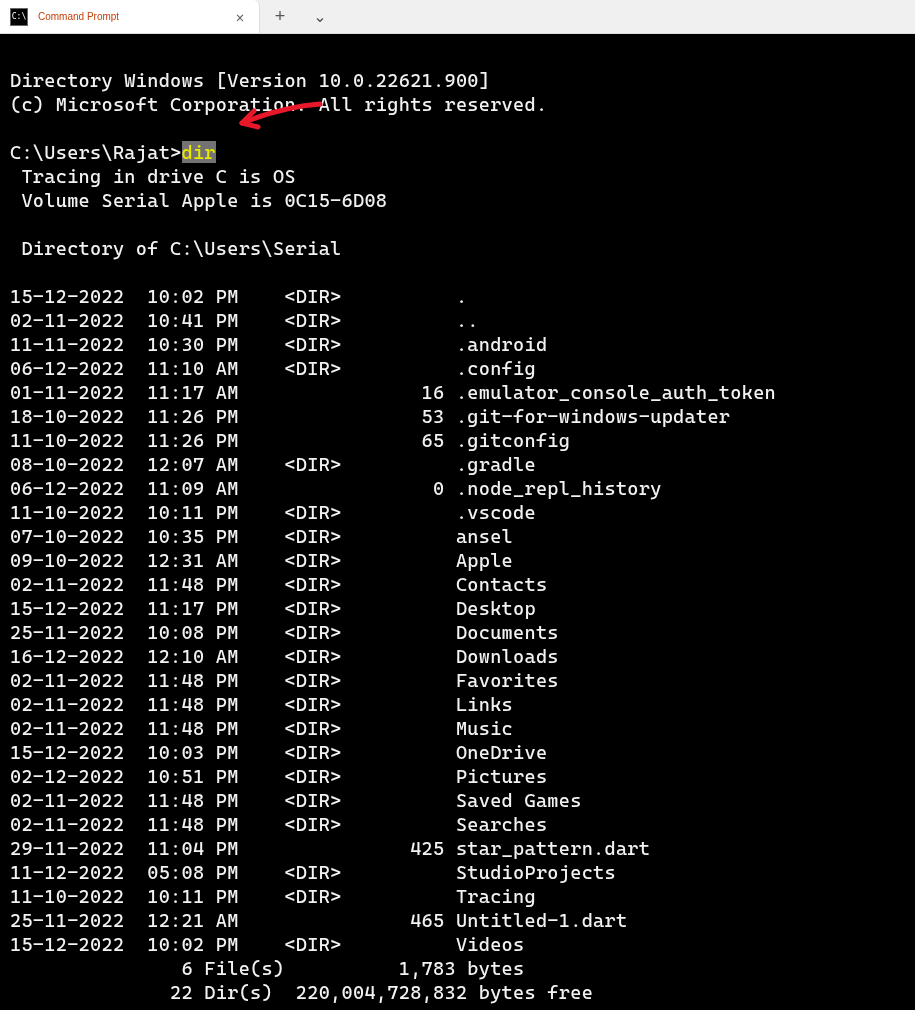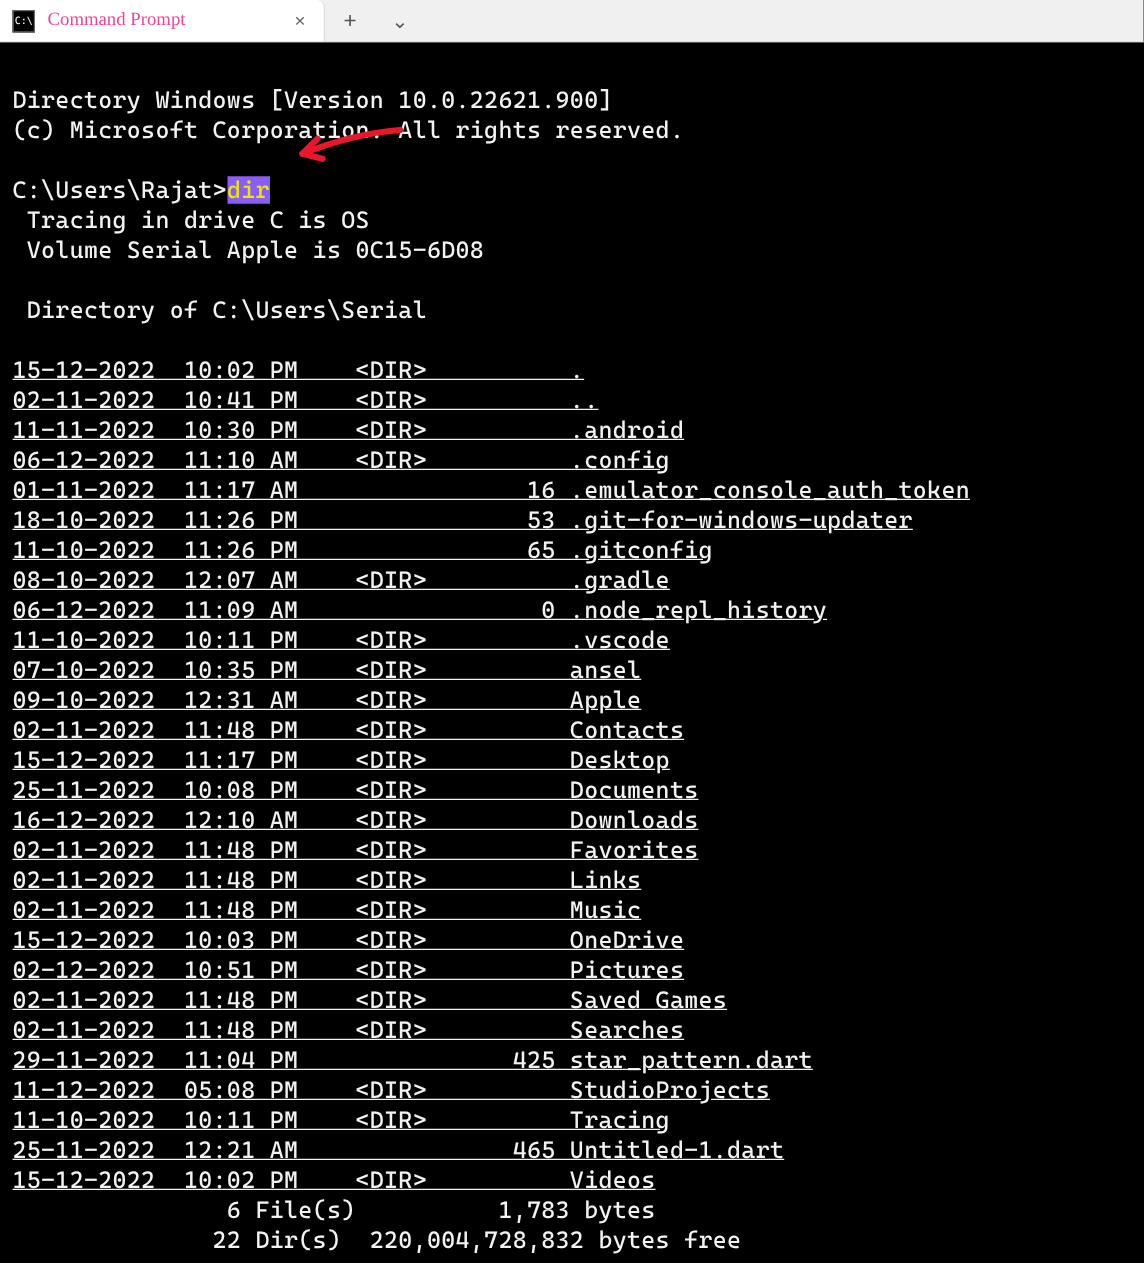--- a/index.html
+++ b/index.html
@@ -33,23 +33,23 @@
       background: #000;
       border: 1px solid #666;
       display: flex;
       align-items: center;
       justify-content: center;
       color: #fff;
       font-size: 8px;
       font-family: monospace;
     }
     .tab-title {
-      font-family: Liberation Serif, serif;
-      font-size: 15px;
-      color: #ec4899;
+      font-family: Liberation Sans, sans-serif;
+      font-size: 10px;
+      color: #c2410c;
       flex: 1;
     }
     .tab-close {
       width: 22px;
       height: 22px;
       display: flex;
       align-items: center;
       justify-content: center;
       color: #666;
       font-size: 14px;
@@ -76,21 +76,21 @@
       padding: 10px;
       font-size: 19px;
       line-height: 24px;
       white-space: pre;
       font-family: 'Cascadia Mono', Consolas, monospace;
       letter-spacing: 0.3px;
       position: relative;
     }
     .cmd-highlight {
       color: #e8e800;
-      background: #8b5cf6;
+      background: #737373;
     }
     .arrow-annotation {
       position: absolute;
       left: 232px;
       top: 65px;
       pointer-events: none;
     }
     .row { white-space: pre; }
   </style>
 </head>
@@ -122,21 +122,21 @@
   <path d="M 10 24 L 22 12 M 10 24 L 26 28" stroke="#e8182a" stroke-width="5" fill="none" stroke-linecap="round"></path>
 </svg><span class="row">Directory Windows [Version 10.0.22621.900]</span>
 <span class="row">(c) Microsoft Corporation. All rights reserved.</span>
 
 <span class="row"><span>C:\Users\Rajat&gt;</span><span class="cmd-highlight">dir</span></span>
 <span class="row"> Tracing in drive C is OS</span>
 <span class="row"> Volume Serial Apple is 0C15-6D08</span>
 
 <span class="row"> Directory of C:\Users\Serial</span>
 
-<div id="entries" style="white-space: pre; text-decoration: underline;">15-12-2022  10:02 PM    &lt;DIR&gt;          .
+<div id="entries" style="white-space: pre;">15-12-2022  10:02 PM    &lt;DIR&gt;          .
 02-11-2022  10:41 PM    &lt;DIR&gt;          ..
 11-11-2022  10:30 PM    &lt;DIR&gt;          .android
 06-12-2022  11:10 AM    &lt;DIR&gt;          .config
 01-11-2022  11:17 AM                16 .emulator_console_auth_token
 18-10-2022  11:26 PM                53 .git-for-windows-updater
 11-10-2022  11:26 PM                65 .gitconfig
 08-10-2022  12:07 AM    &lt;DIR&gt;          .gradle
 06-12-2022  11:09 AM                 0 .node_repl_history
 11-10-2022  10:11 PM    &lt;DIR&gt;          .vscode
 07-10-2022  10:35 PM    &lt;DIR&gt;          ansel

